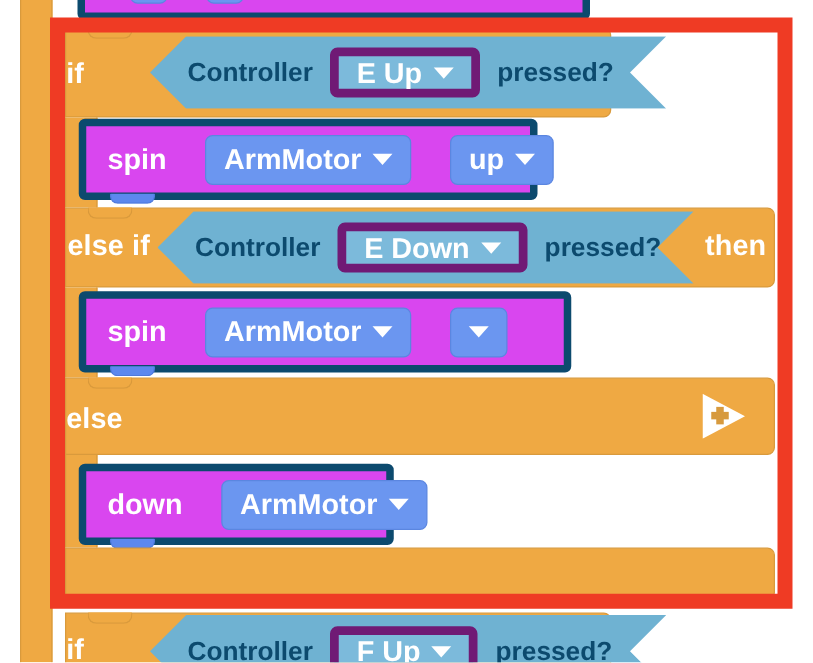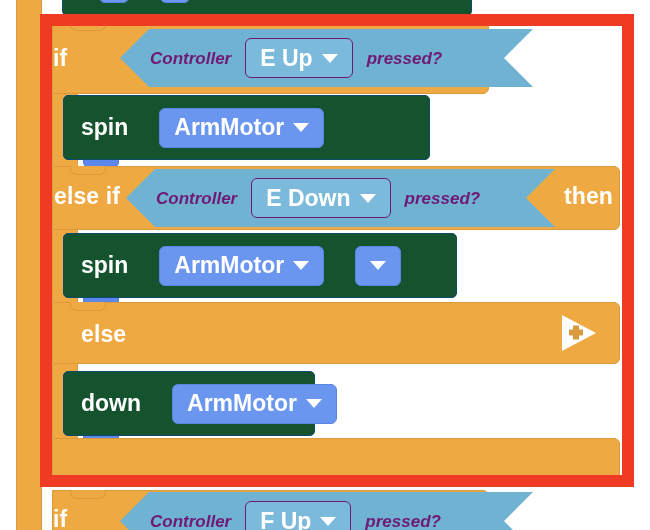--- a/index.html
+++ b/index.html
@@ -51,47 +51,47 @@
     height:58px;
     background:#6fb2d2;
     display:flex;align-items:center;
     padding:0 30px;
     box-sizing:border-box;
     clip-path:polygon(29px 0,100% 0,calc(100% - 29px) 50%,100% 100%,29px 100%,0 50%);
     -webkit-clip-path:polygon(29px 0,100% 0,calc(100% - 29px) 50%,100% 100%,29px 100%,0 50%);
     gap:14px;
   }
   .hex .hex-txt{
-    color:#701a75;font-size:17px;font-weight:bold;white-space:nowrap;line-height:1;font-style:italic;
+    color:#0c4a6e;font-size:21px;font-weight:bold;white-space:nowrap;line-height:1;
   }
   .drop{                       
     display:inline-flex;align-items:center;gap:9px;
     height:40px;padding:0 14px;
     border-radius:6px;
     box-sizing:border-box;
     white-space:nowrap;
   }
-  .drop-hex{ background:#7cbadb; border:1px solid #701a75; }
+  .drop-hex{ background:#7cbadb; border:7px solid #701a75; }
   .drop-blue{ background:#6b96f0; border:1px solid #5b86e0;margin-left:19px; }
   .drop .drop-txt{
     color:#ffffff;font-size:23px;font-weight:bold;line-height:1;
   }
   .caret{
     width:0;height:0;
     border-left:8px solid transparent;
     border-right:8px solid transparent;
     border-top:9px solid #ffffff;
     flex:0 0 auto;
   }
 
   
   .stack{
     position:absolute;
-    background:#14532d;
-    border:1px solid #0c4a6e;
+    background:#d946ef;
+    border:6px solid #0c4a6e;
     border-radius:5px;
     box-sizing:border-box;
     display:flex;align-items:center;
     padding-left:17px;
     gap:12px;
   }
   .stack .stack-txt{
     color:#ffffff;font-size:23px;font-weight:bold;line-height:1;white-space:nowrap;
   }
   
@@ -162,20 +162,24 @@
 
   <div class="ctrl-arm" style="left:52px;top:94px;width:26px;height:72px;"></div>
 
   <div class="stack" style="left:63px;top:95px;width:367px;height:65px;">
     <span class="notch-bot"></span>
     <span class="stack-txt">spin</span>
     <span class="drop drop-blue">
       <span class="drop-txt">ArmMotor</span>
       <span class="caret"></span>
     </span>
+    <span class="drop drop-blue">
+      <span class="drop-txt">up</span>
+      <span class="caret"></span>
+    </span>
   </div>
 
   <div class="ctrl-body" style="left:52px;top:166px;width:568px;height:64px;border-radius:0 6px 6px 0;"></div>
   <div class="onotch" style="left:70px;top:166px;"></div>
 
   <span class="row-label" style="left:54px;top:185px;">else if</span>
 
   <div class="hex" style="left:126px;top:169px;width:429px;">
     <span class="hex-txt">Controller</span>
     <span class="drop drop-hex">
@@ -197,21 +201,21 @@
       <span class="caret"></span>
     </span>
     <span class="drop drop-blue">
       <span class="caret"></span>
     </span>
   </div>
 
   <div class="ctrl-body" style="left:52px;top:302px;width:568px;height:62px;border-radius:0 6px 6px 0;"></div>
   <div class="onotch" style="left:70px;top:302px;"></div>
 
-  <span class="row-label" style="left:53px;top:323px;margin-left:28px;">else</span>
+  <span class="row-label" style="left:53px;top:323px;">else</span>
 
   <div class="expand-btn" style="left:562px;top:315px;">
     <svg width="34" height="36" viewBox="0 0 34 36" aria-hidden="true">
       <polygon points="0,0 34,18 0,36" fill="#ffffff"></polygon>
       <rect x="7" y="14.5" width="14" height="6" fill="#d79a3e"></rect>
       <rect x="11" y="10.5" width="6" height="14" fill="#d79a3e"></rect>
     </svg>
   </div>
 
   <div class="ctrl-arm" style="left:52px;top:364px;width:26px;height:74px;"></div>

